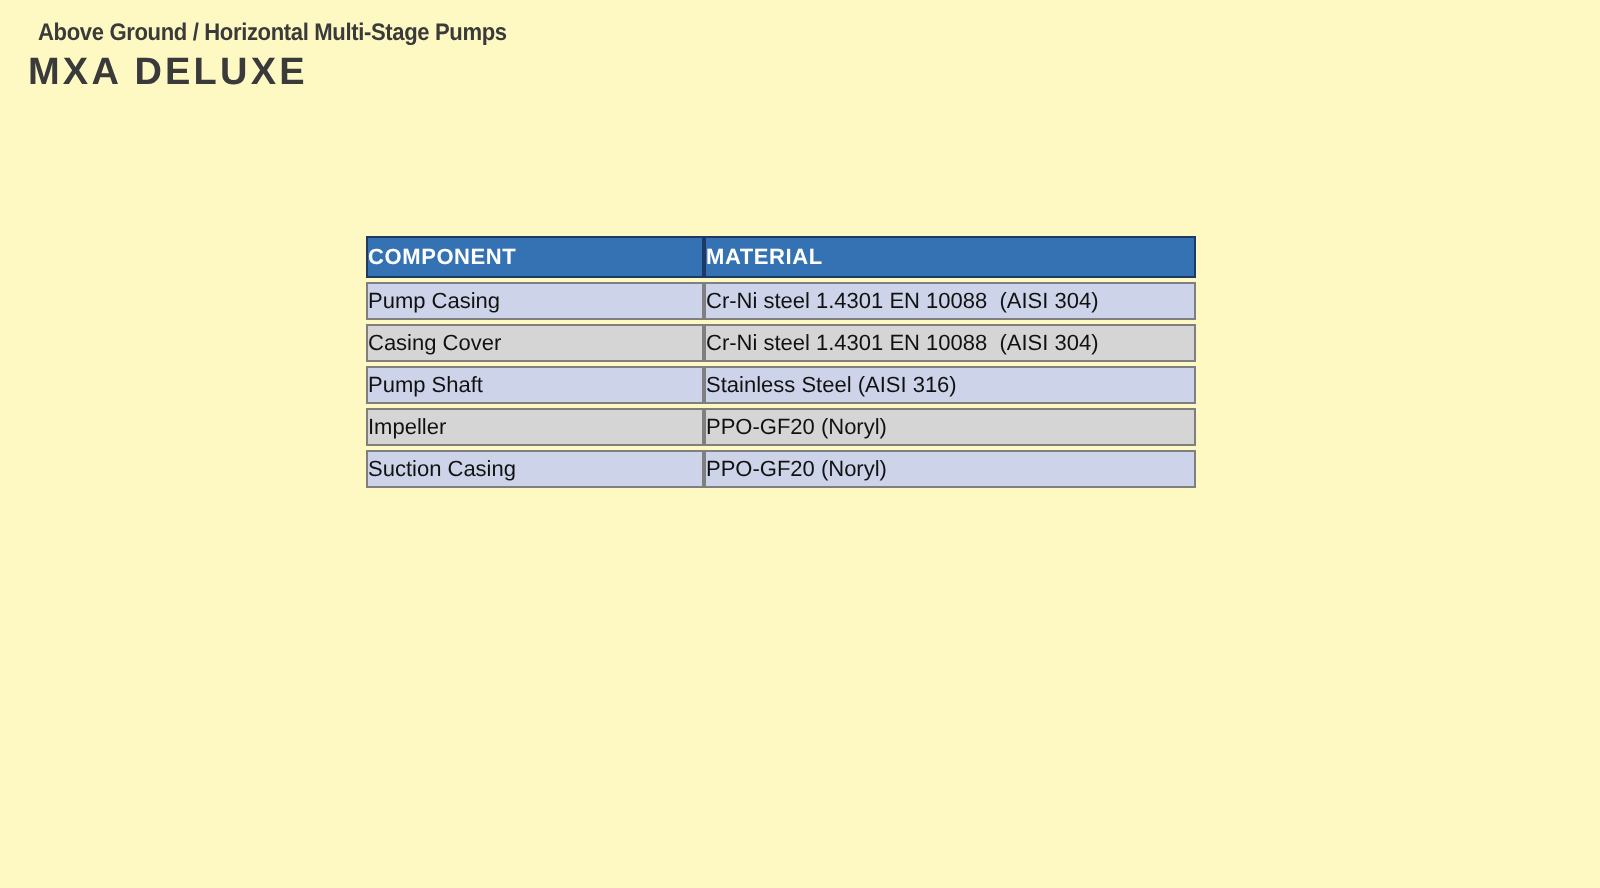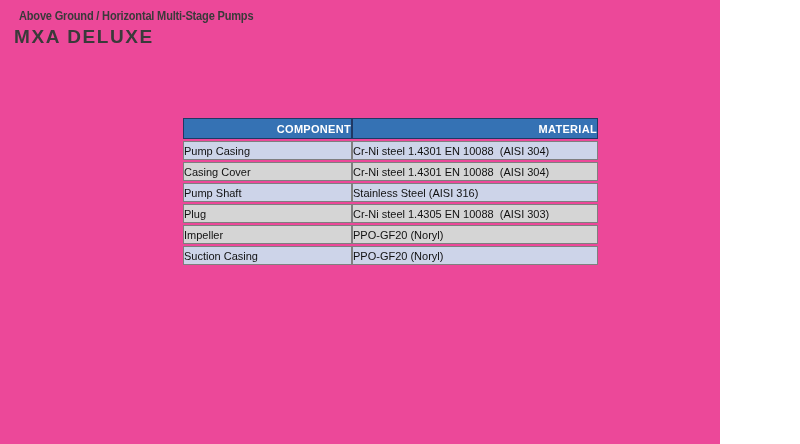--- a/index.html
+++ b/index.html
@@ -15,23 +15,23 @@
   * { margin: 0; padding: 0; box-sizing: border-box; }
   html, body {
     width: 800px;
     height: 444px;
     background: #ffffff;
     font-family: "Liberation Sans", sans-serif;
     overflow: hidden;
   }
   .page {
     position: relative;
-    width: 720px;
+    width: 800px;
     height: 444px;
-    background: #ec4899;
+    background: #fef9c3;
   }
   .header-block {
     position: absolute;
     left: 14px;
     top: 9px;
   }
   .subtitle {
     margin-left: 5px;
     font-size: 12px;
     font-weight: bold;
@@ -57,21 +57,21 @@
     table-layout: fixed;
   }
   table.materials th {
     height: 21px;
     background: var(--header-bg);
     border: 1px solid var(--header-border);
     color: var(--header-text);
     font-size: 11px;
     font-weight: bold;
     letter-spacing: 0.3px;
-    text-align: right;
+    text-align: left;
     vertical-align: middle;
   }
   table.materials th.col-component { width: 169px; }
   table.materials th.col-material  { width: 246px; margin-top: 24px; }
   table.materials td {
     height: 19px;
     border: 1px solid var(--cell-border);
     color: var(--cell-text);
     font-size: 11px;
     text-align: left;
@@ -105,24 +105,20 @@
         </tr>
         <tr class="row-gray">
           <td>Casing Cover</td>
           <td>Cr-Ni steel 1.4301 EN 10088  (AISI 304)</td>
         </tr>
         <tr class="row-blue">
           <td>Pump Shaft</td>
           <td>Stainless Steel (AISI 316)</td>
         </tr>
         <tr class="row-gray">
-          <td>Plug</td>
-          <td>Cr-Ni steel 1.4305 EN 10088  (AISI 303)</td>
-        </tr>
-        <tr class="row-gray">
           <td>Impeller</td>
           <td>PPO-GF20 (Noryl)</td>
         </tr>
         <tr class="row-blue">
           <td>Suction Casing</td>
           <td>PPO-GF20 (Noryl)</td>
         </tr>
       </tbody>
   </table>
 

